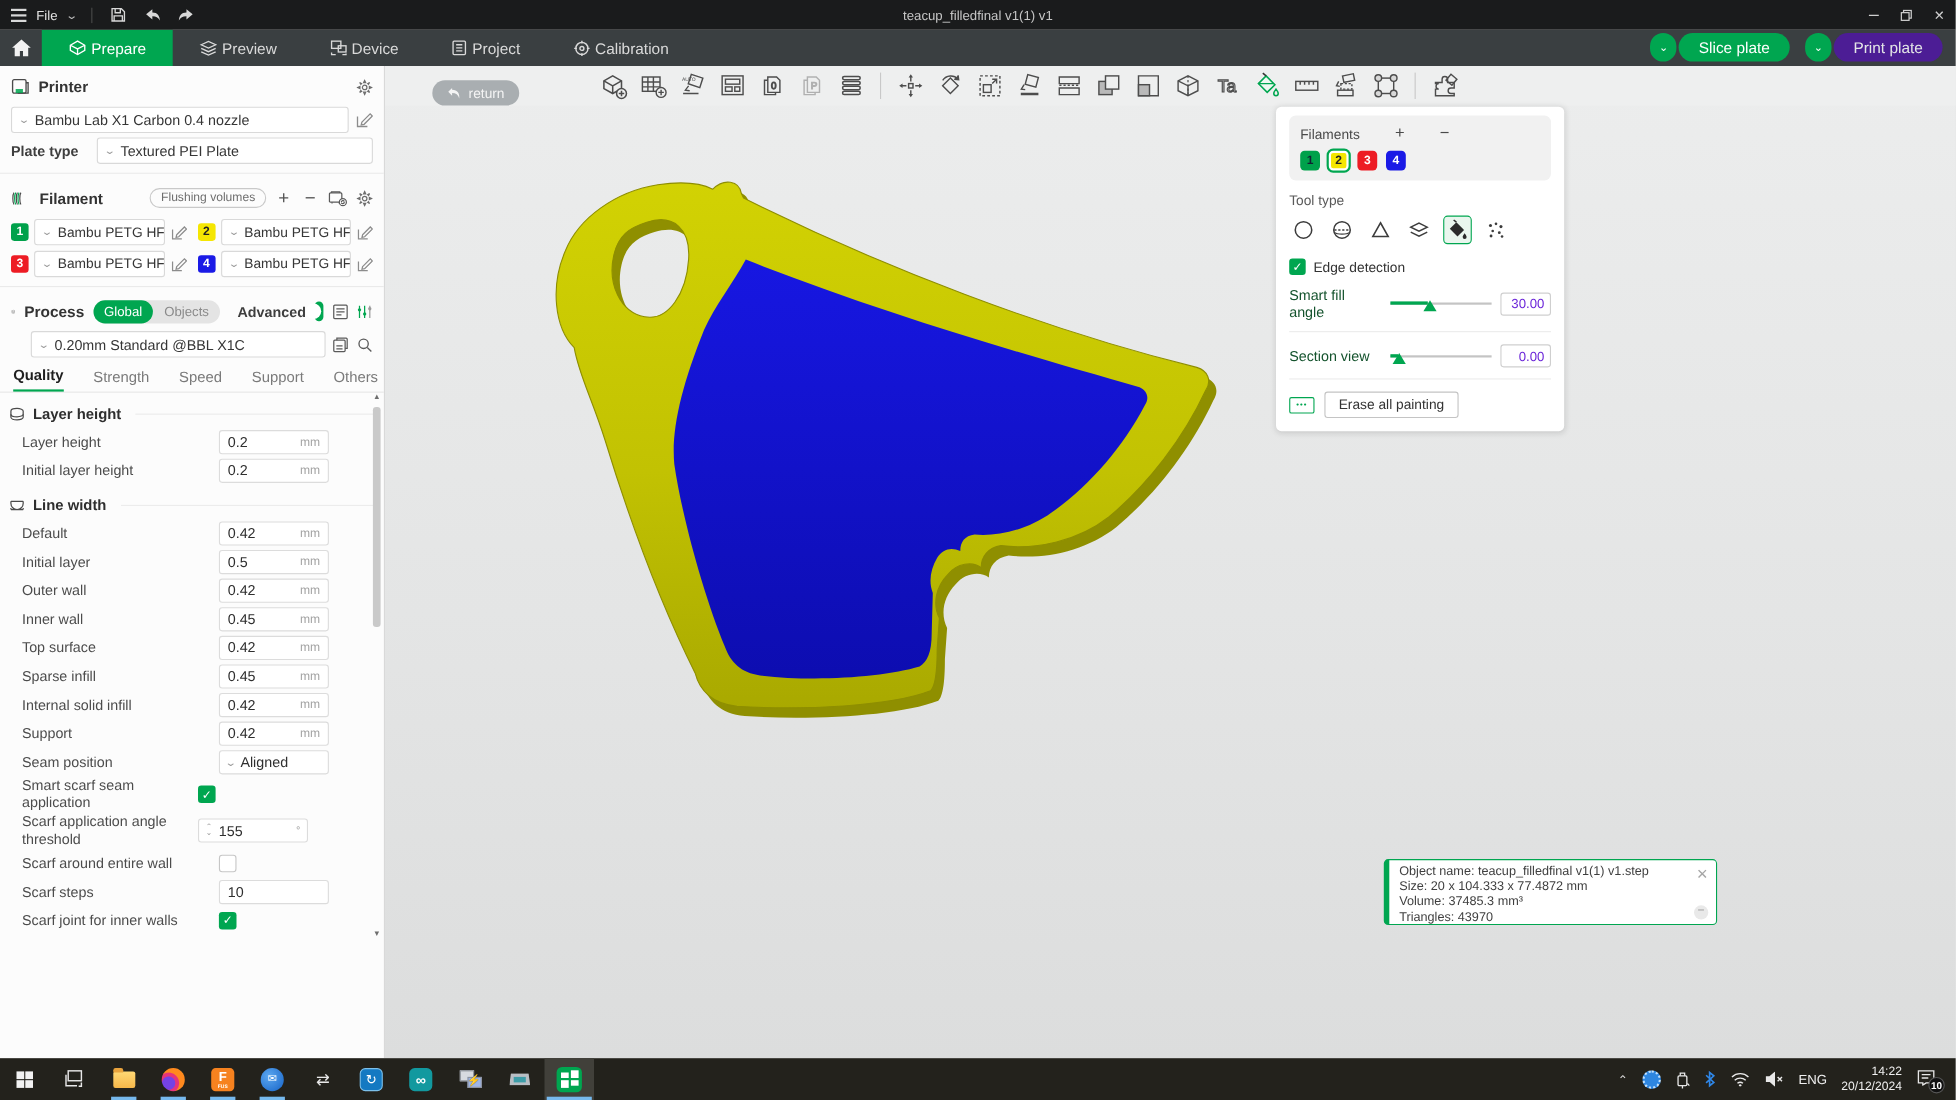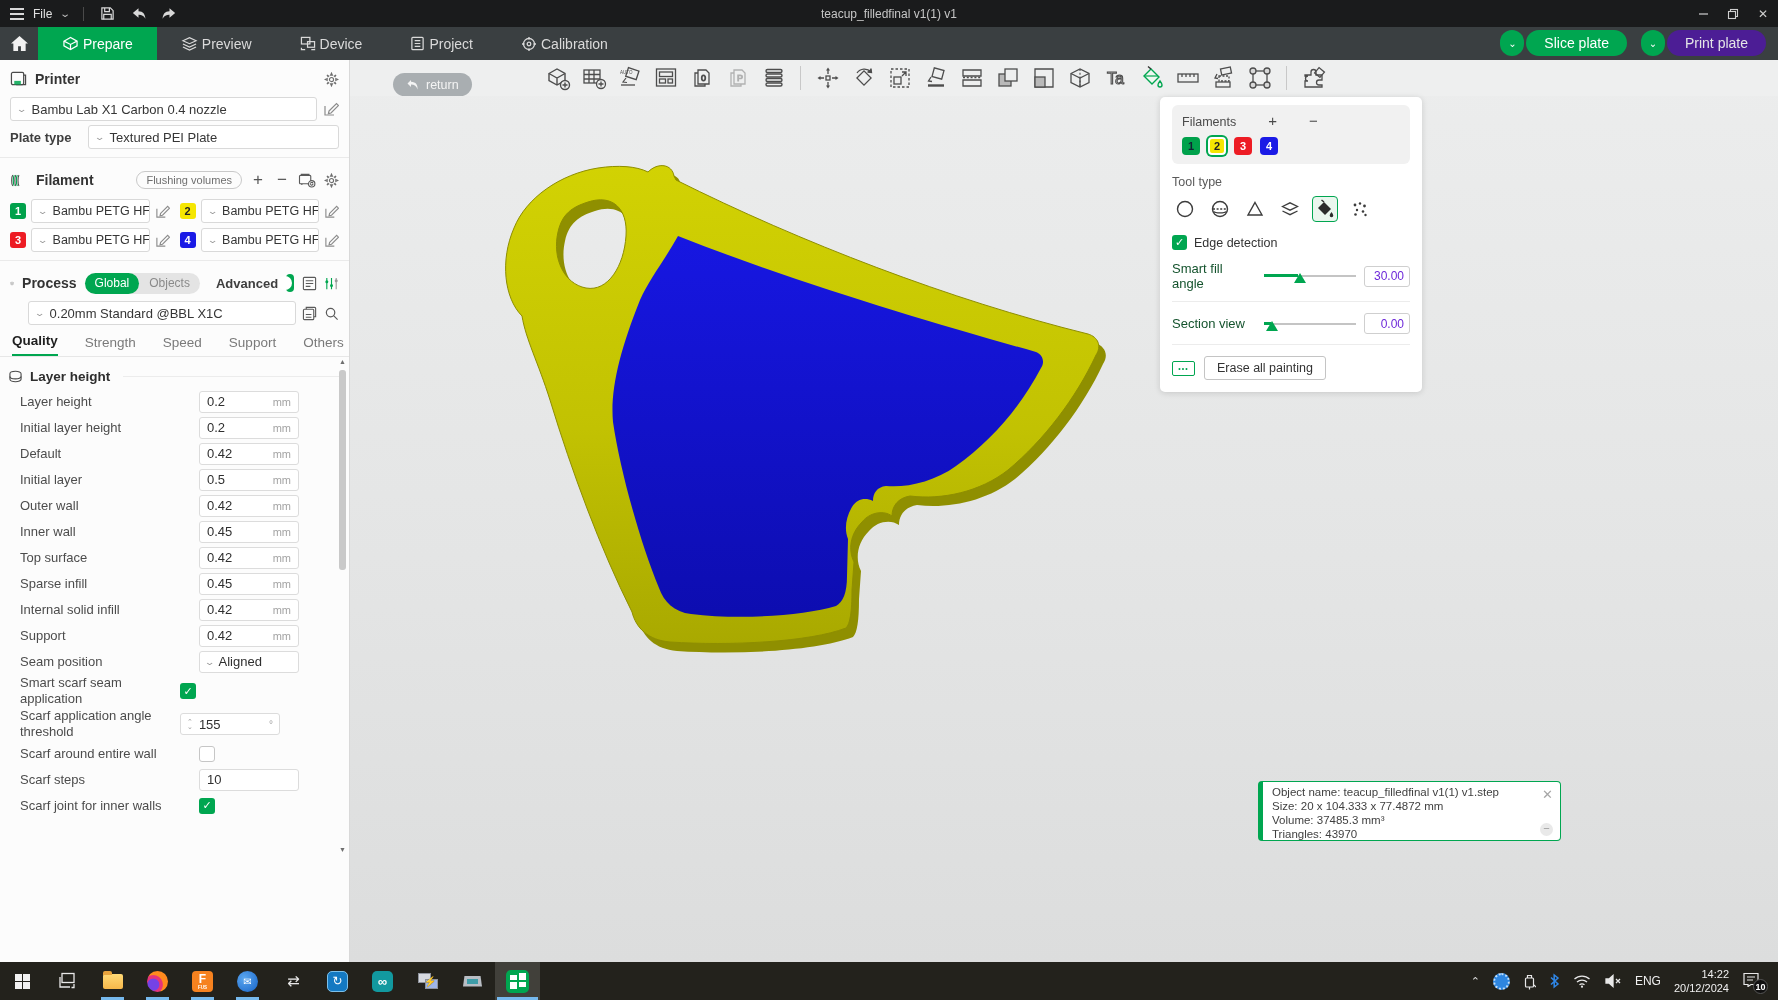--- a/index.html
+++ b/index.html
@@ -463,20 +463,27 @@
     <div class="srow">
         <span class="lbl">Initial layer height</span>
       <div class="ctrl">
           <div class="numbox">
             <span>0.2</span>
             <span class="unit">mm</span>
           </div>
         </div>
       </div>
 
+    <div class="sec-h">
+      <svg width="15" height="13" viewBox="0 0 16 14" fill="none" stroke="#4A4A4A" stroke-width="1.2">
+          <path d="M2 3h12M2 3v2a2 2 0 0 0 12 0V3M2 11h12M2 11v-1.5M14 11v-1.5"></path>
+        </svg>
+      <span class="t">Line width</span>
+        <span class="ln"></span>
+    </div>
     <div class="srow">
         <span class="lbl">Default</span>
       <div class="ctrl">
           <div class="numbox">
             <span>0.42</span>
             <span class="unit">mm</span>
           </div>
         </div>
       </div>
     <div class="srow">

